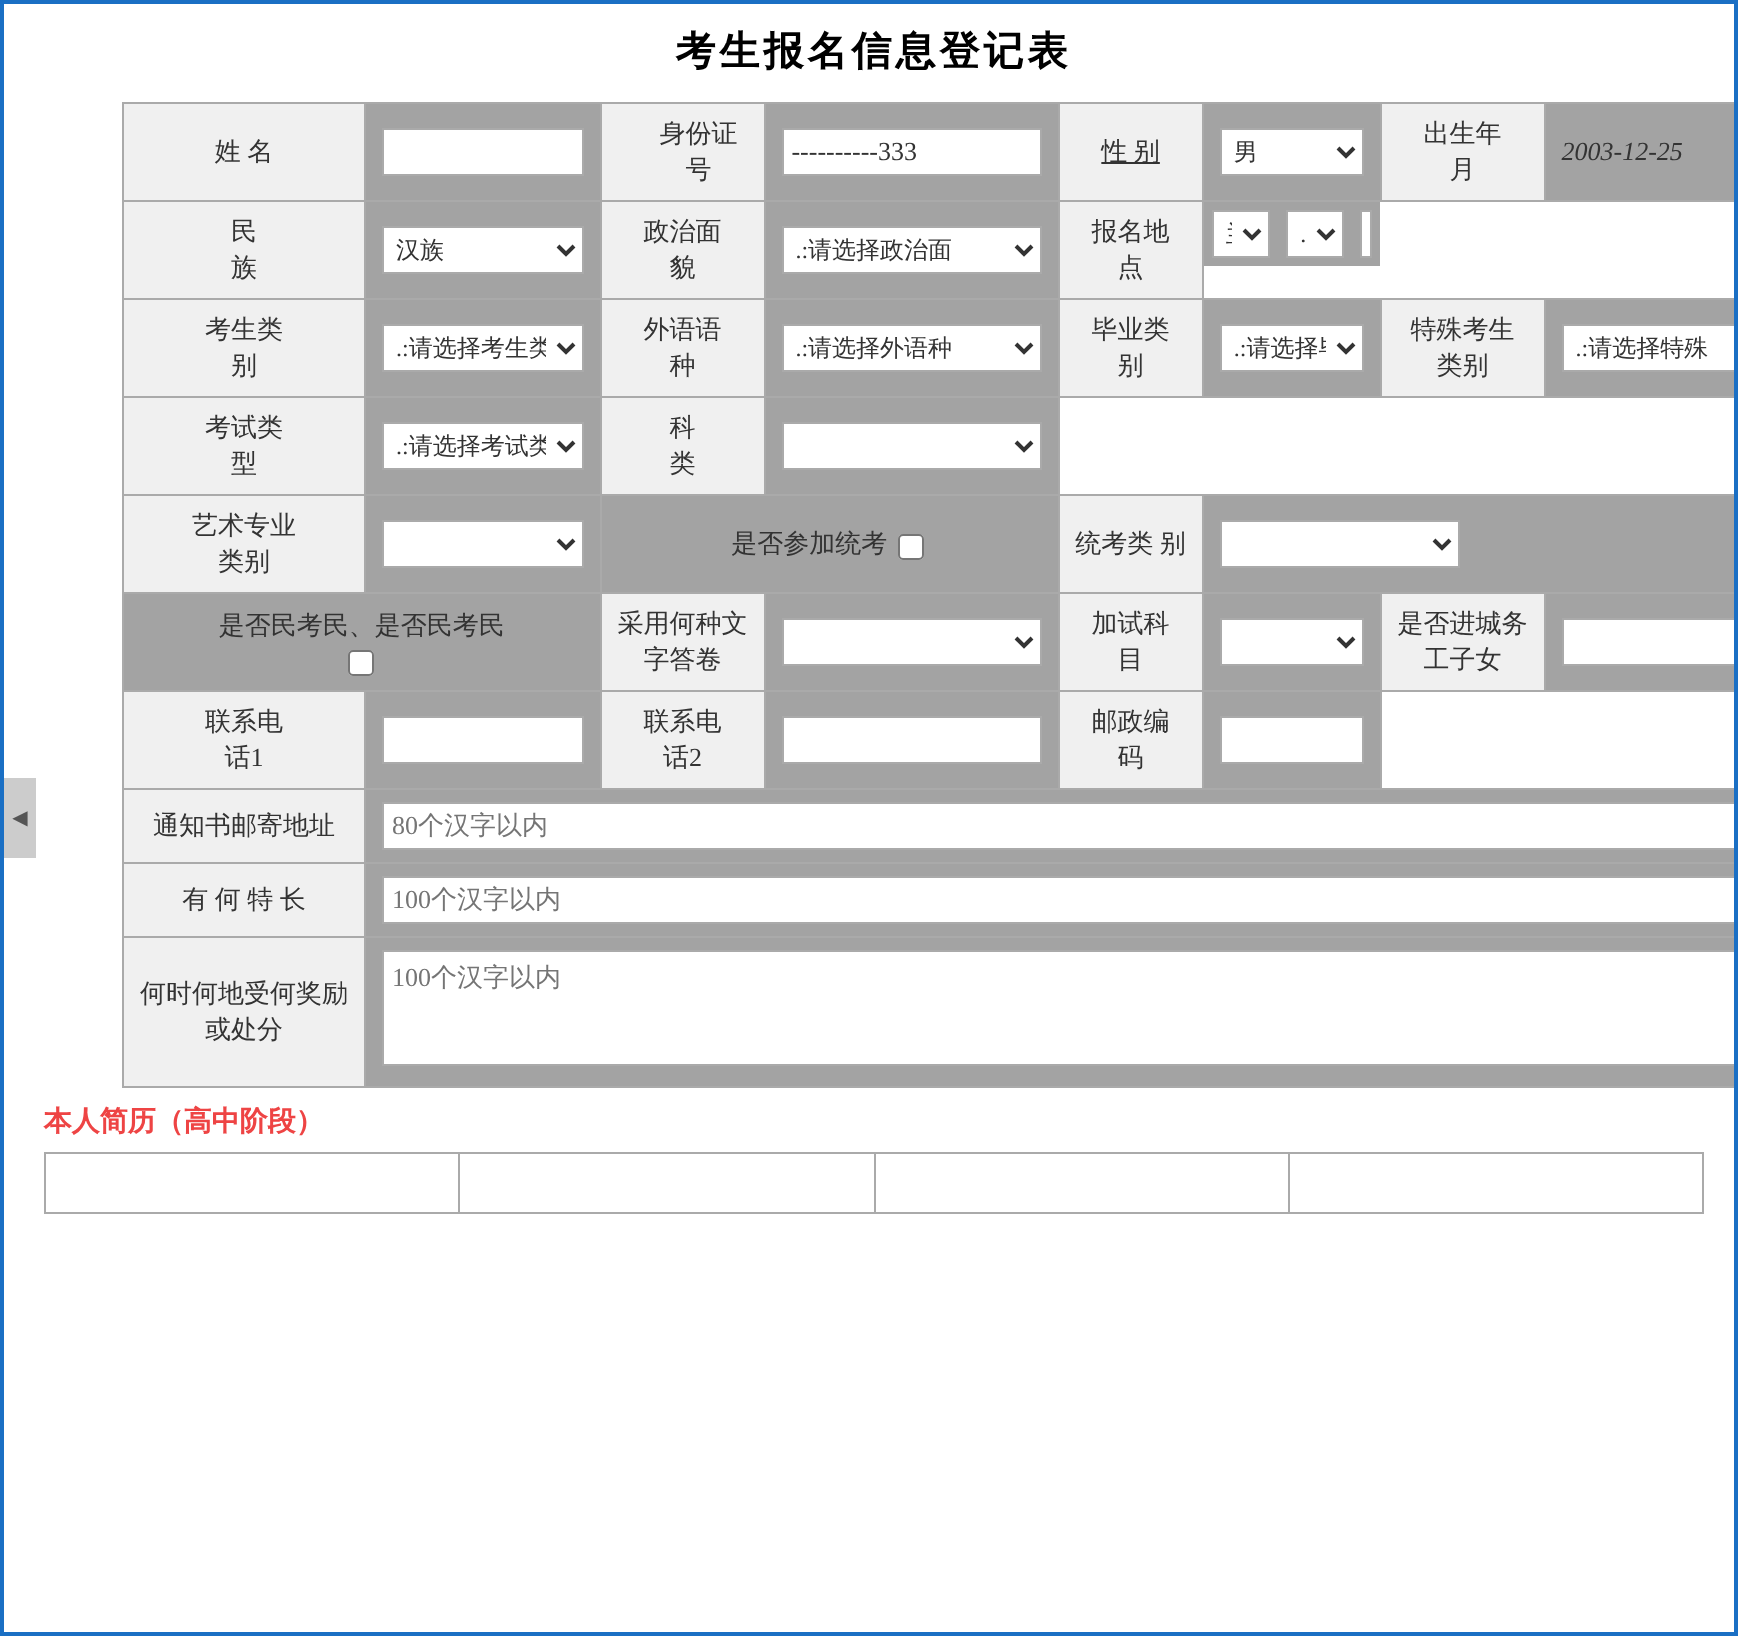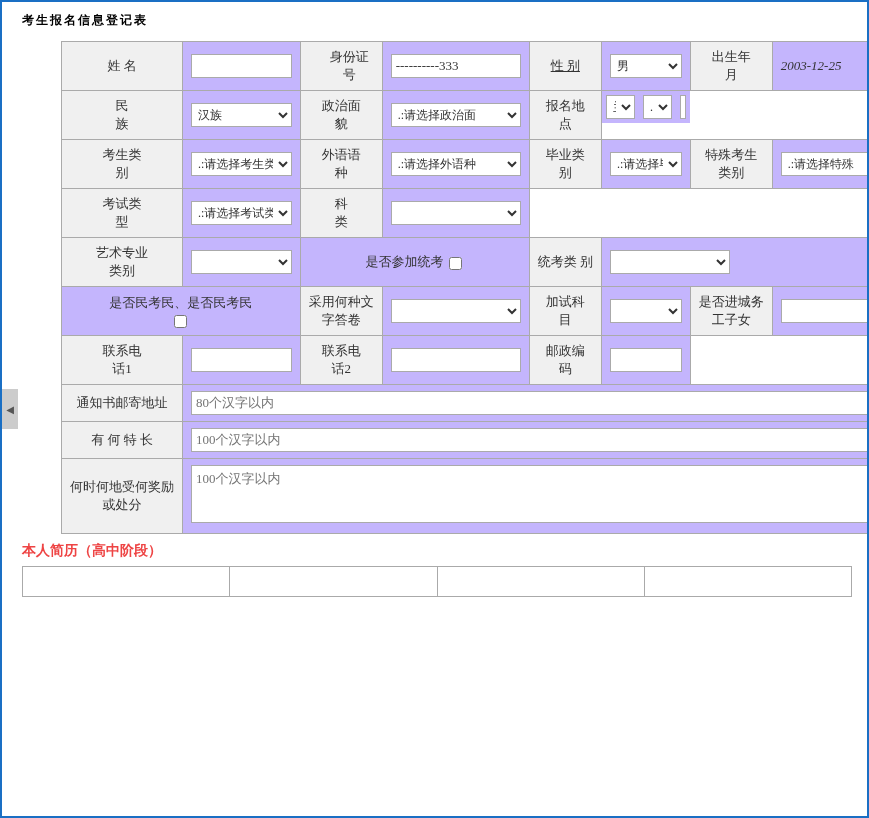--- a/index.html
+++ b/index.html
@@ -29,22 +29,22 @@
       justify-content: center;
       cursor: pointer;
       z-index: 10;
       font-size: 10px;
       color: #555;
     }
     .main-content {
       padding: 10px 15px 10px 20px;
     }
     .page-title {
-      text-align: left;
-      font-size: 12px;
+      text-align: center;
+      font-size: 20px;
       font-weight: bold;
       color: #000;
       margin-bottom: 12px;
       letter-spacing: 2px;
     }
     .form-table {
       width: 100%;
       border-collapse: collapse;
       border: 1px solid #aaa;
       margin-left: 39px;
@@ -56,21 +56,21 @@
     }
     .label-cell {
       background: #f0f0f0;
       text-align: center;
       color: #333;
       font-size: 13px;
       white-space: nowrap;
       min-width: 55px;
     }
     .input-cell {
-      background: #c4b5fd;
+      background: #a3a3a3;
     }
     input[type="text"] {
       border: 1px solid #aaa;
       padding: 2px 4px;
       font-size: 13px;
       width: 100%;
       height: 24px;
       font-family: SimSun, serif;
       color: #333;
     }

